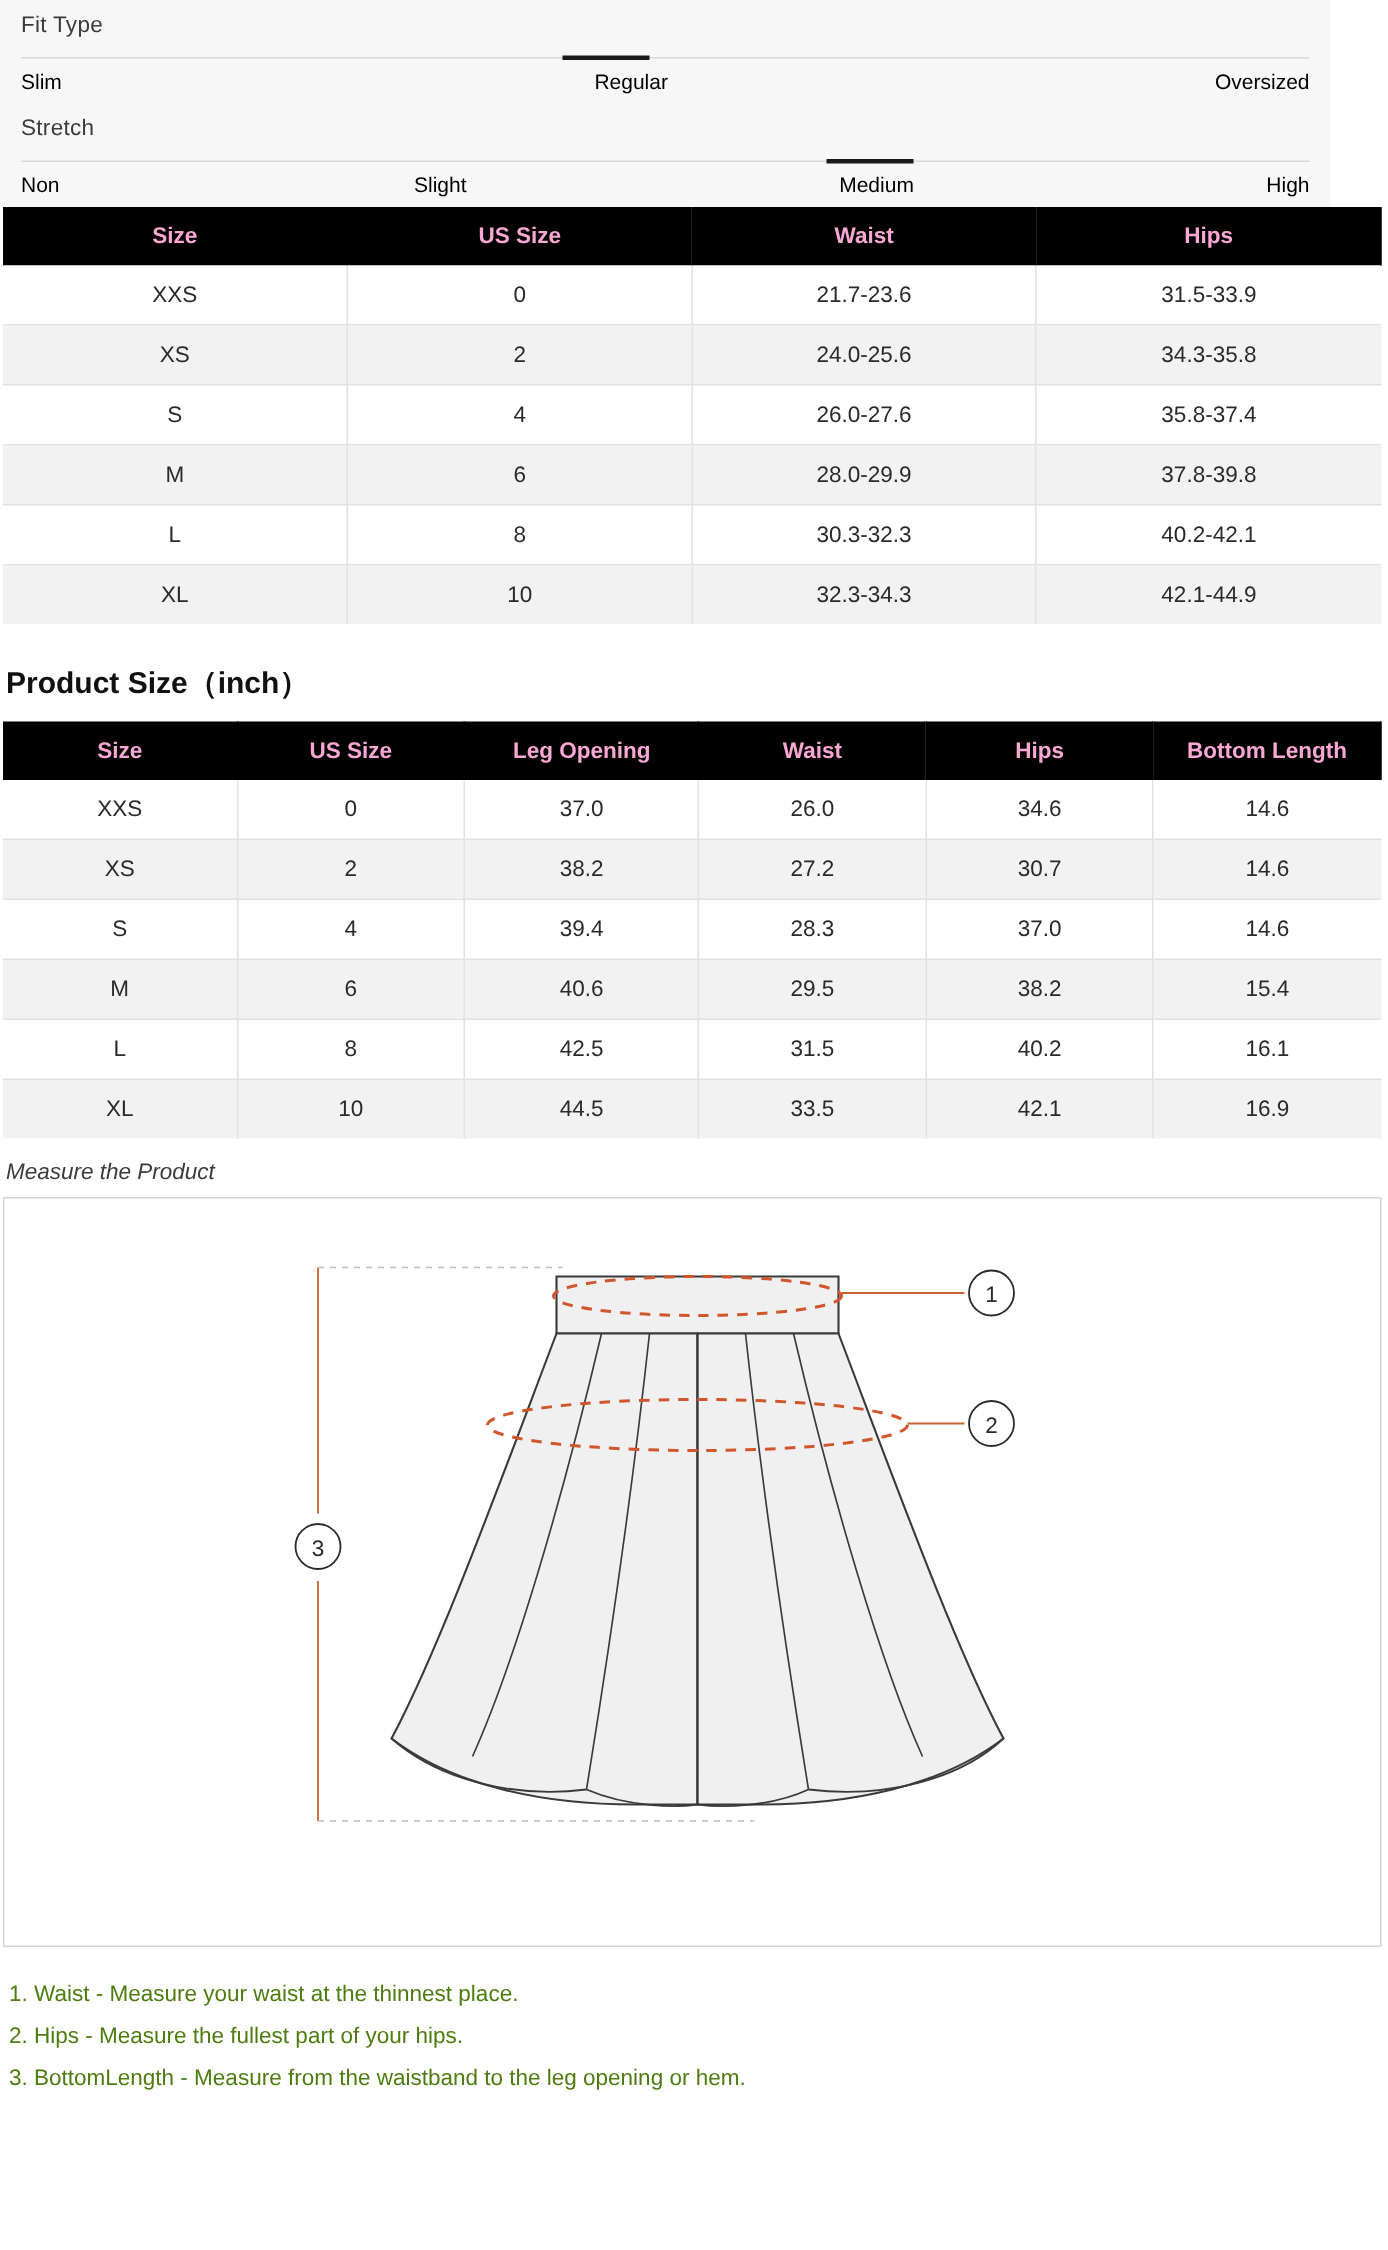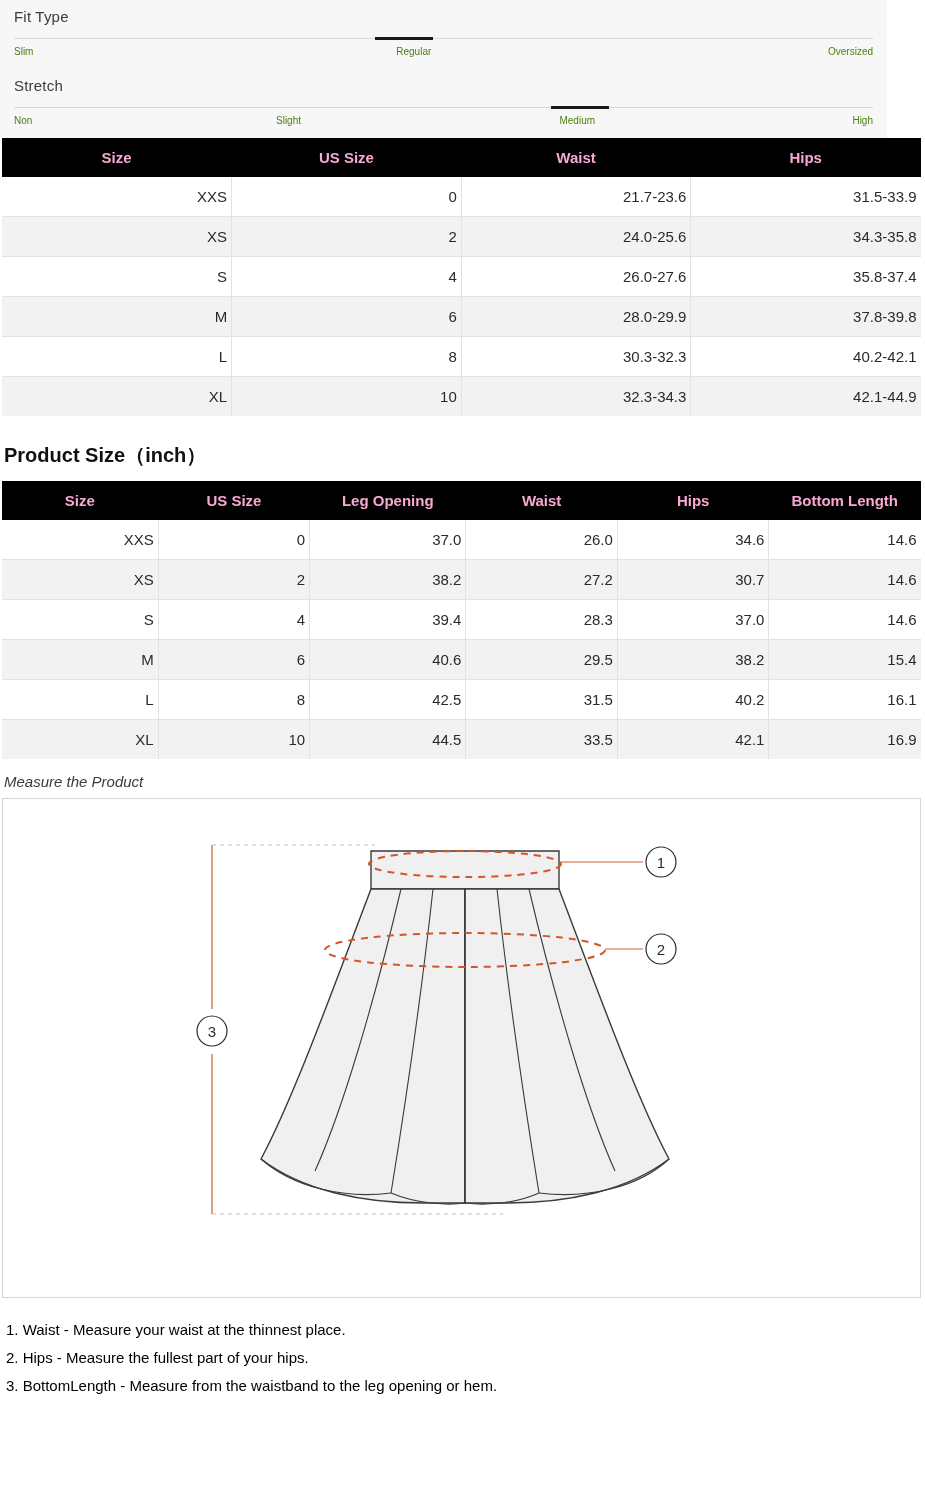--- a/index.html
+++ b/index.html
@@ -40,22 +40,22 @@
   .scale-marker {
     position: absolute;
     bottom: -2px;
     height: 3px;
     width: 58px;
     background: #1a1a1a;
   }
   .scale-labels {
     position: relative;
     height: 30px;
-    font-size: 10px;
-    color: #4d7c0f;
+    font-size: 14px;
+    color: #000000;
   }
   .scale-labels span {
     position: absolute;
     top: 7px;
     white-space: nowrap;
   }
 
   
   h2.section-title {
     font-size: 20px;
@@ -75,21 +75,21 @@
   table.size-table thead th {
     background: #000;
     color: #f9a8d4;
     font-weight: bold;
     font-size: 15px;
     padding: 11px 4px;
     text-align: center;
     border-right: 1px solid #000;
   }
   table.size-table tbody td {
-    text-align: right;
+    text-align: center;
     padding: 11px 4px;
     color: #2a2a2a;
     border-right: 1px solid #e2e2e2;
     border-bottom: 1px solid #e2e2e2;
   }
   table.size-table tbody tr:nth-child(odd) { background: #ffffff; }
   table.size-table tbody tr:nth-child(even) { background: #f2f2f2; }
   table.size-table tbody td:last-child { border-right: none; }
   table.size-table tbody tr:last-child td { border-bottom: none; }
 
@@ -107,21 +107,21 @@
     height: 500px;
     position: relative;
     background: #fff;
   }
   .measure-box svg { display: block; }
 
   
   .notes {
     margin: 18px 0 0 6px;
     font-size: 15px;
-    color: #000000;
+    color: #4d7c0f;
     line-height: 28px;
   }
   .notes div { white-space: nowrap; }
 </style>
 </head>
 <body>
 
 <div class="page">
 
   <div class="scales">

